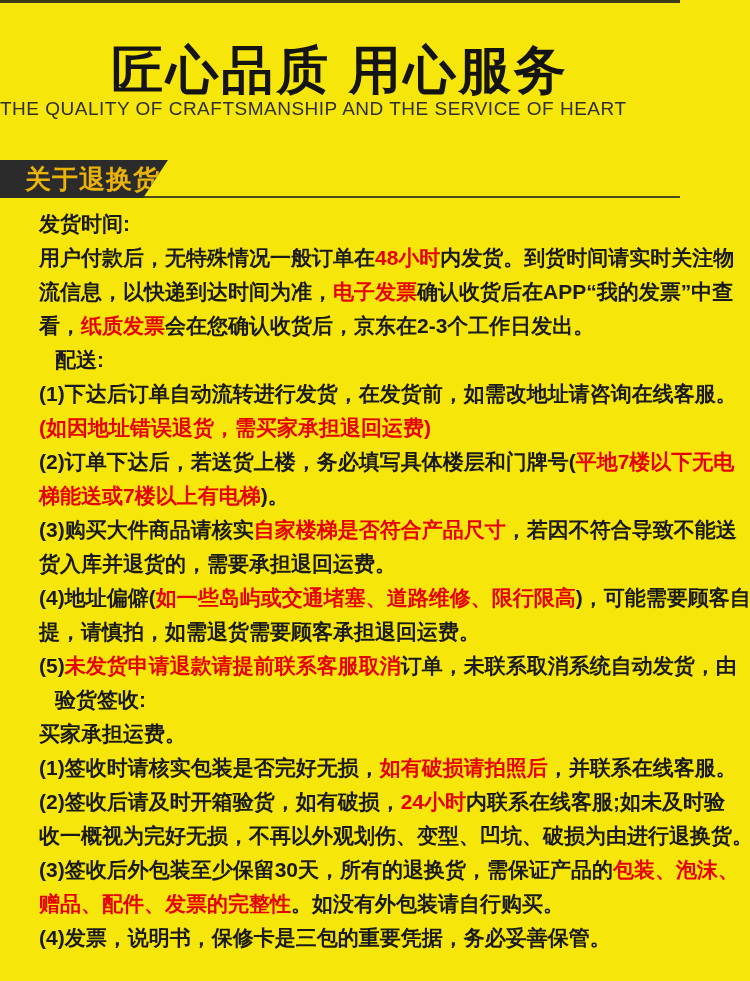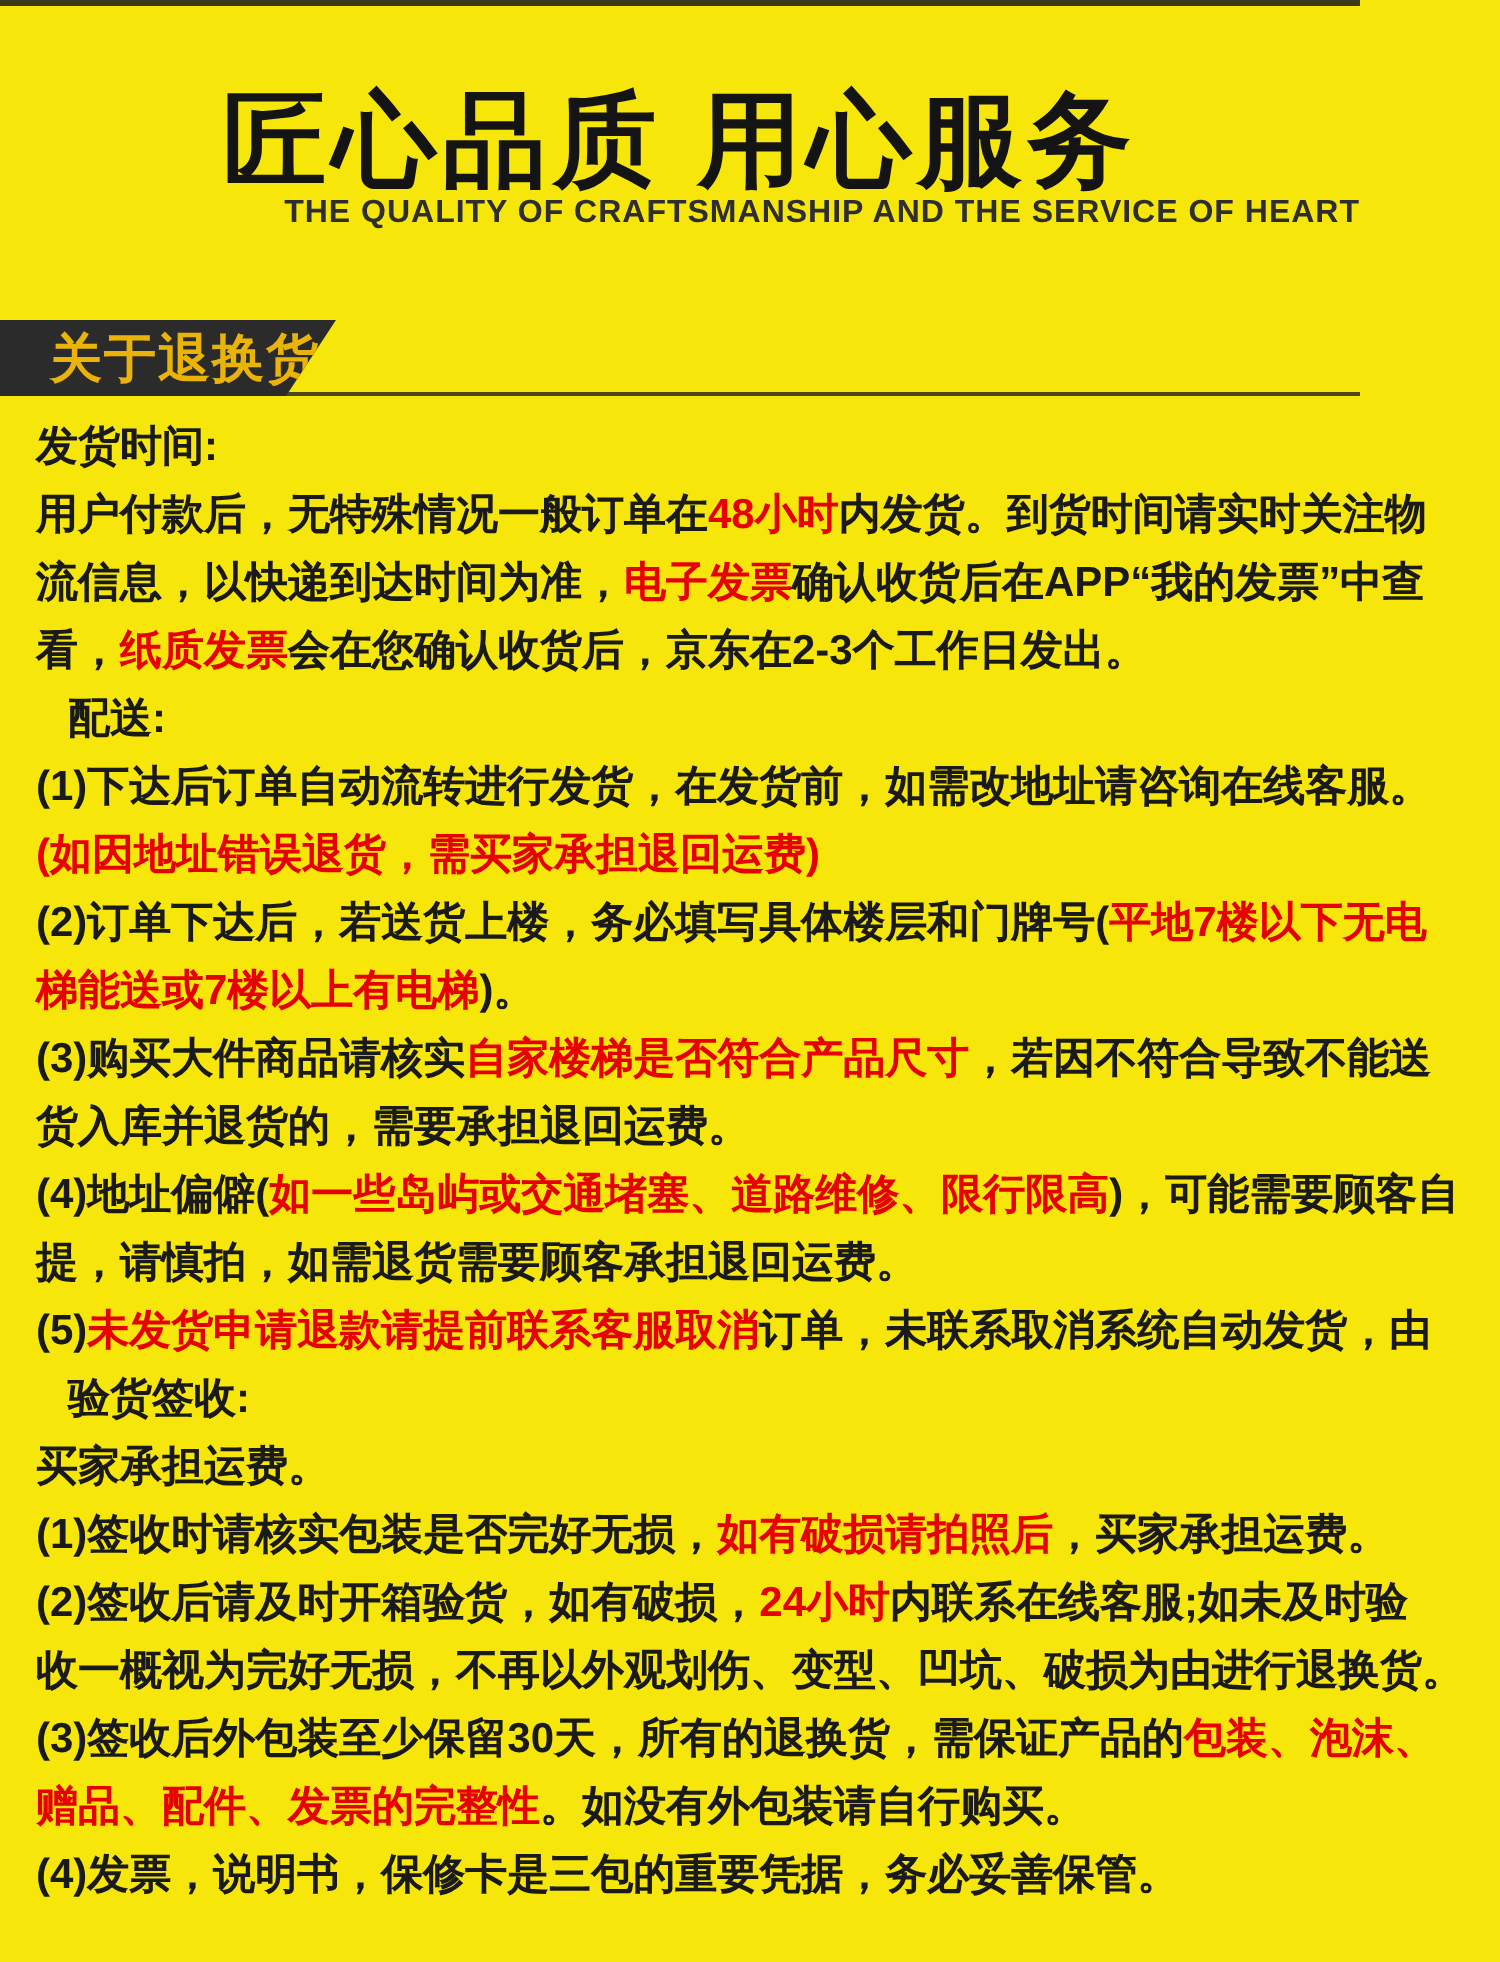--- a/index.html
+++ b/index.html
@@ -21,22 +21,22 @@
   .brand-title{
     position:absolute;top:36px;left:0;width:100%;
     text-align:center;
     font-size:52px;font-weight:900;
     letter-spacing:3px;
     color:#141414;
     white-space:nowrap;
   }
   .brand-subtitle{
     position:absolute;top:98px;left:0;width:100%;
-    text-align:right;
-    font-size:16px;font-weight:700;
+    text-align:left;
+    font-size:19px;font-weight:400;
     letter-spacing:.5px;
     color:#2e2e2e;
     white-space:nowrap;
   }
   .divider{
     position:absolute;top:196px;left:0;width:100%;height:2px;
     background:#222;opacity:.8;
   }
   .banner{
     position:absolute;top:160px;left:0;
@@ -45,21 +45,21 @@
     clip-path:polygon(0 0,168px 0,143px 100%,0 100%);
     color:#eab308;
     font-size:26px;font-weight:700;
     line-height:38px;
     padding-left:0;
     letter-spacing:1px;
     z-index:2;
   }
   .banner span{display:inline-block;margin-left:25px;}
   .content{
-    position:absolute;top:198px;left:18px;right:5px;
+    position:absolute;top:198px;left:39px;right:5px;
     padding-top:9px;
   }
   .line{
     height:34px;line-height:34px;
     font-size:21px;font-weight:700;
     color:#1a1a1a;
     white-space:nowrap;
     letter-spacing:0;
   }
   .seg-red{color:#e60000;}
@@ -95,20 +95,20 @@
       <div class="line"><span class="seg-red">(如因地址错误退货，需买家承担退回运费)</span></div>
       <div class="line"><span>(2)订单下达后，若送货上楼，务必填写具体楼层和门牌号(</span><span class="seg-red">平地7楼以下无电</span></div>
       <div class="line"><span class="seg-red">梯能送或7楼以上有电梯</span><span>)。</span></div>
       <div class="line"><span>(3)购买大件商品请核实</span><span class="seg-red">自家楼梯是否符合产品尺寸</span><span>，若因不符合导致不能送</span></div>
       <div class="line"><span>货入库并退货的，需要承担退回运费。</span></div>
       <div class="line"><span>(4)地址偏僻(</span><span class="seg-red">如一些岛屿或交通堵塞、道路维修、限行限高</span><span>)，可能需要顾客自</span></div>
       <div class="line"><span>提，请慎拍，如需退货需要顾客承担退回运费。</span></div>
       <div class="line"><span>(5)</span><span class="seg-red">未发货申请退款请提前联系客服取消</span><span>订单，未联系取消系统自动发货，由</span></div>
       <div class="line"><span class="seg-u">验货签收:</span></div>
       <div class="line"><span>买家承担运费。</span></div>
-      <div class="line"><span>(1)签收时请核实包装是否完好无损，</span><span class="seg-red">如有破损请拍照后</span><span>，买家承担运费。</span></div>
+      <div class="line"><span>(1)签收时请核实包装是否完好无损，</span><span class="seg-red">如有破损请拍照后</span><span>，并联系在线客服。</span></div>
       <div class="line"><span>(2)签收后请及时开箱验货，如有破损，</span><span class="seg-red">24小时</span><span>内联系在线客服;如未及时验</span></div>
       <div class="line"><span>收一概视为完好无损，不再以外观划伤、变型、凹坑、破损为由进行退换货。</span></div>
       <div class="line"><span>(3)签收后外包装至少保留30天，所有的退换货，需保证产品的</span><span class="seg-red">包装、泡沫、</span></div>
       <div class="line"><span class="seg-red">赠品、配件、发票的完整性</span><span>。如没有外包装请自行购买。</span></div>
       <div class="line"><span>(4)发票，说明书，保修卡是三包的重要凭据，务必妥善保管。</span></div>
     </div>
 </div>
 
 </body></html>

